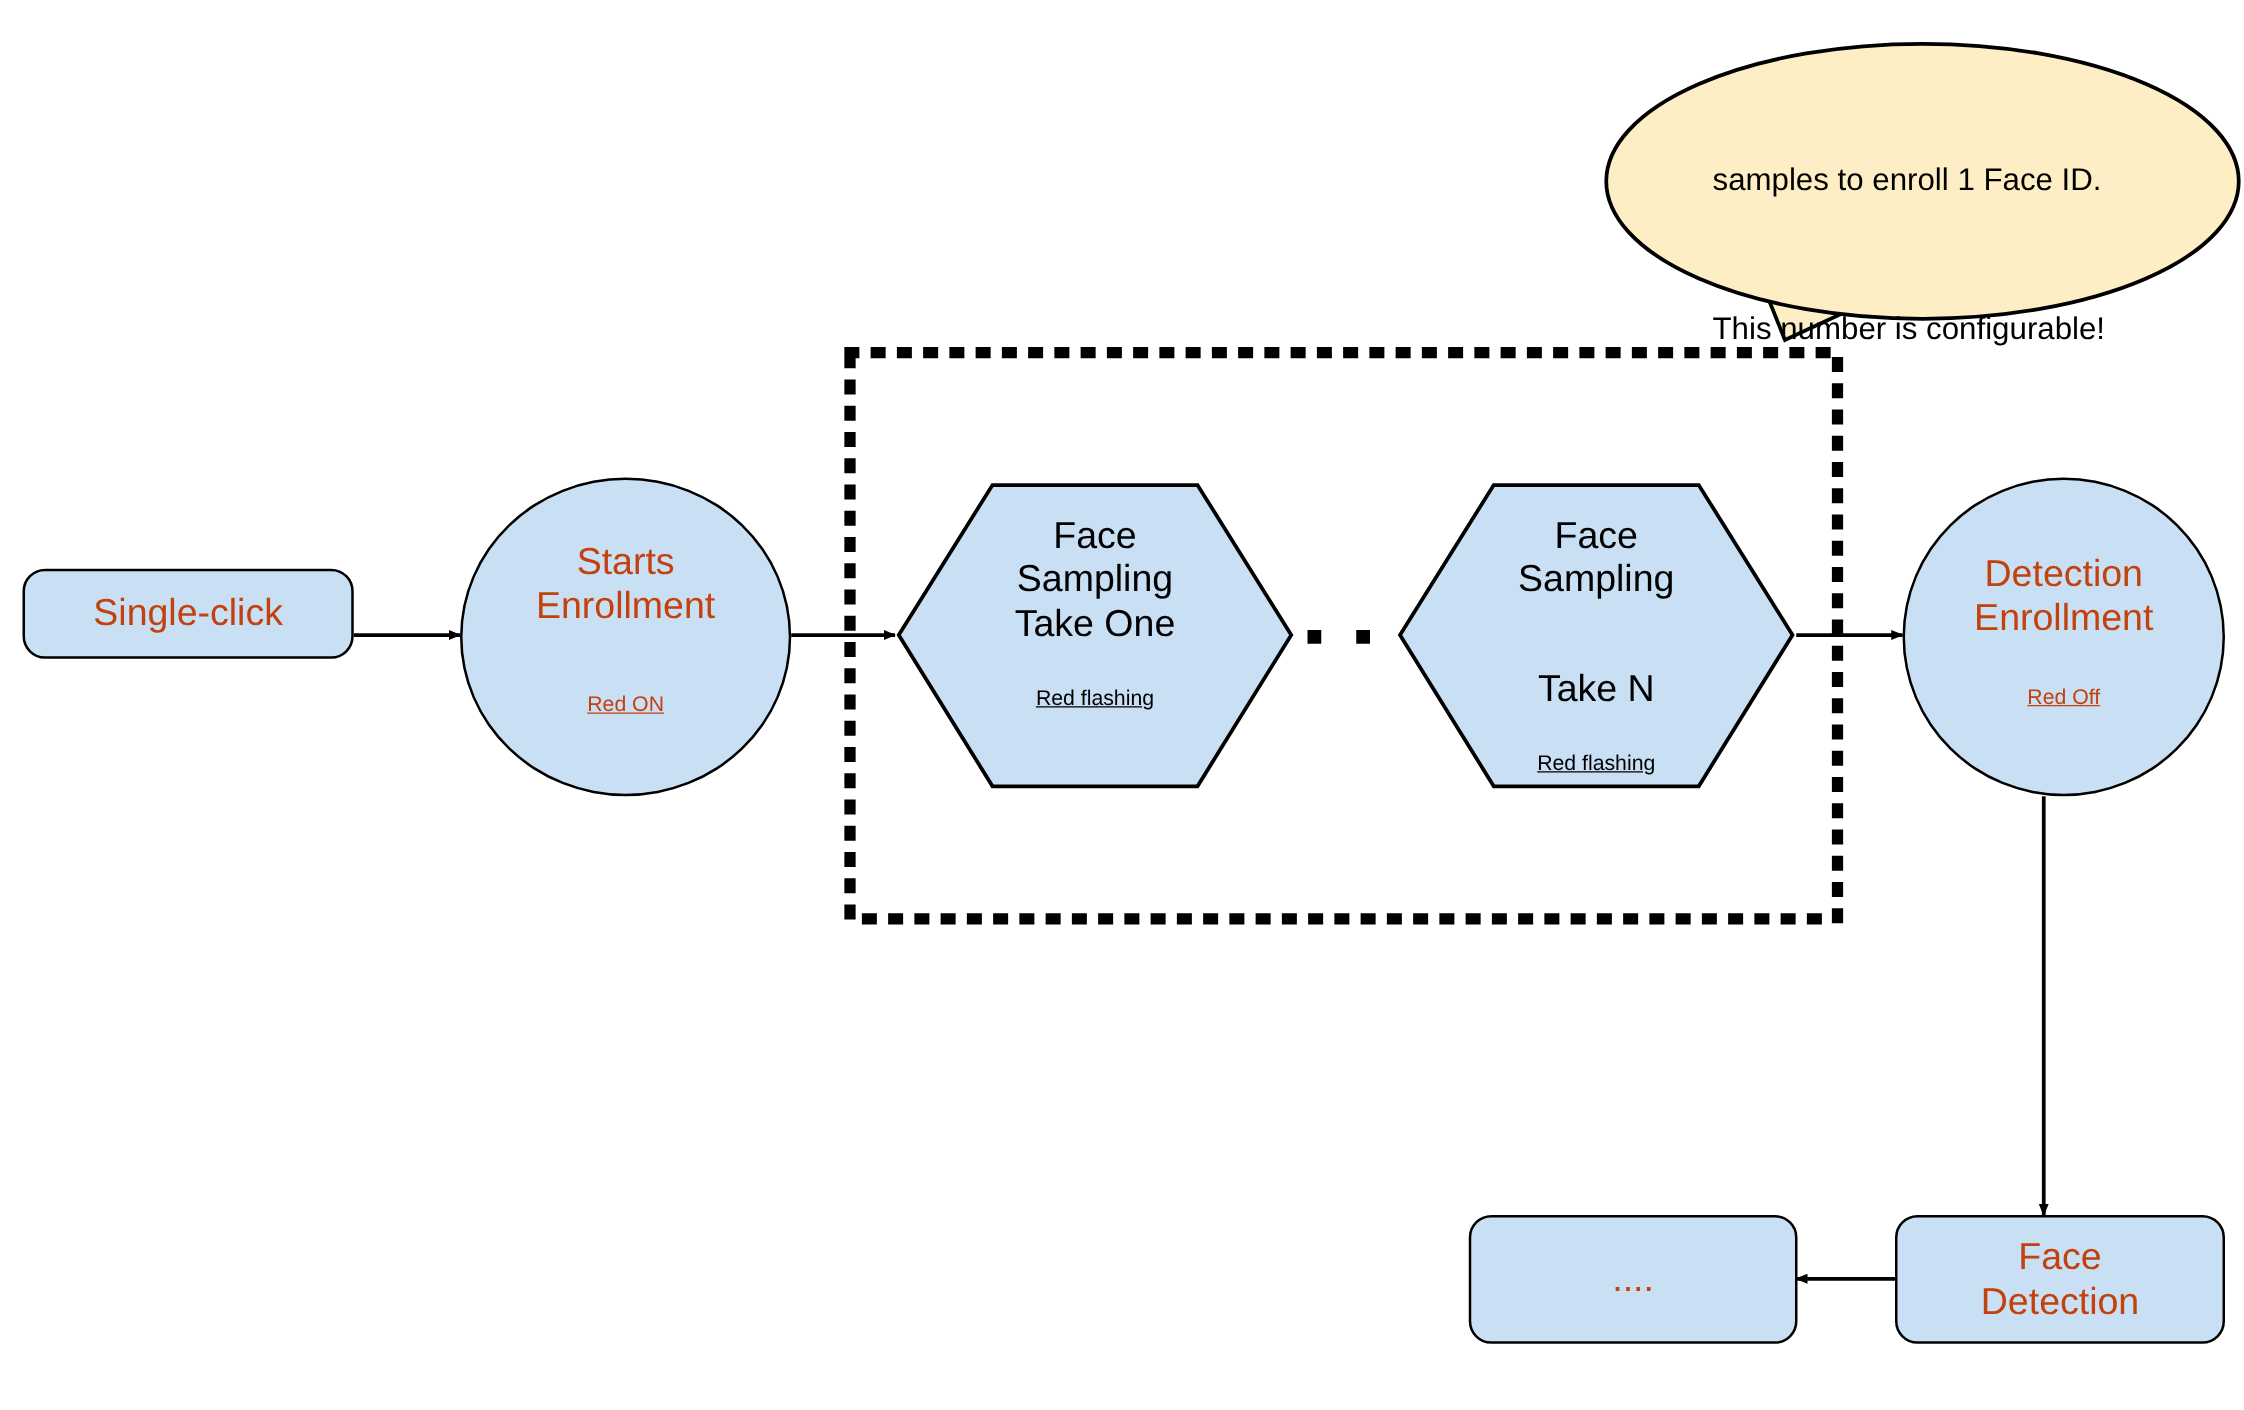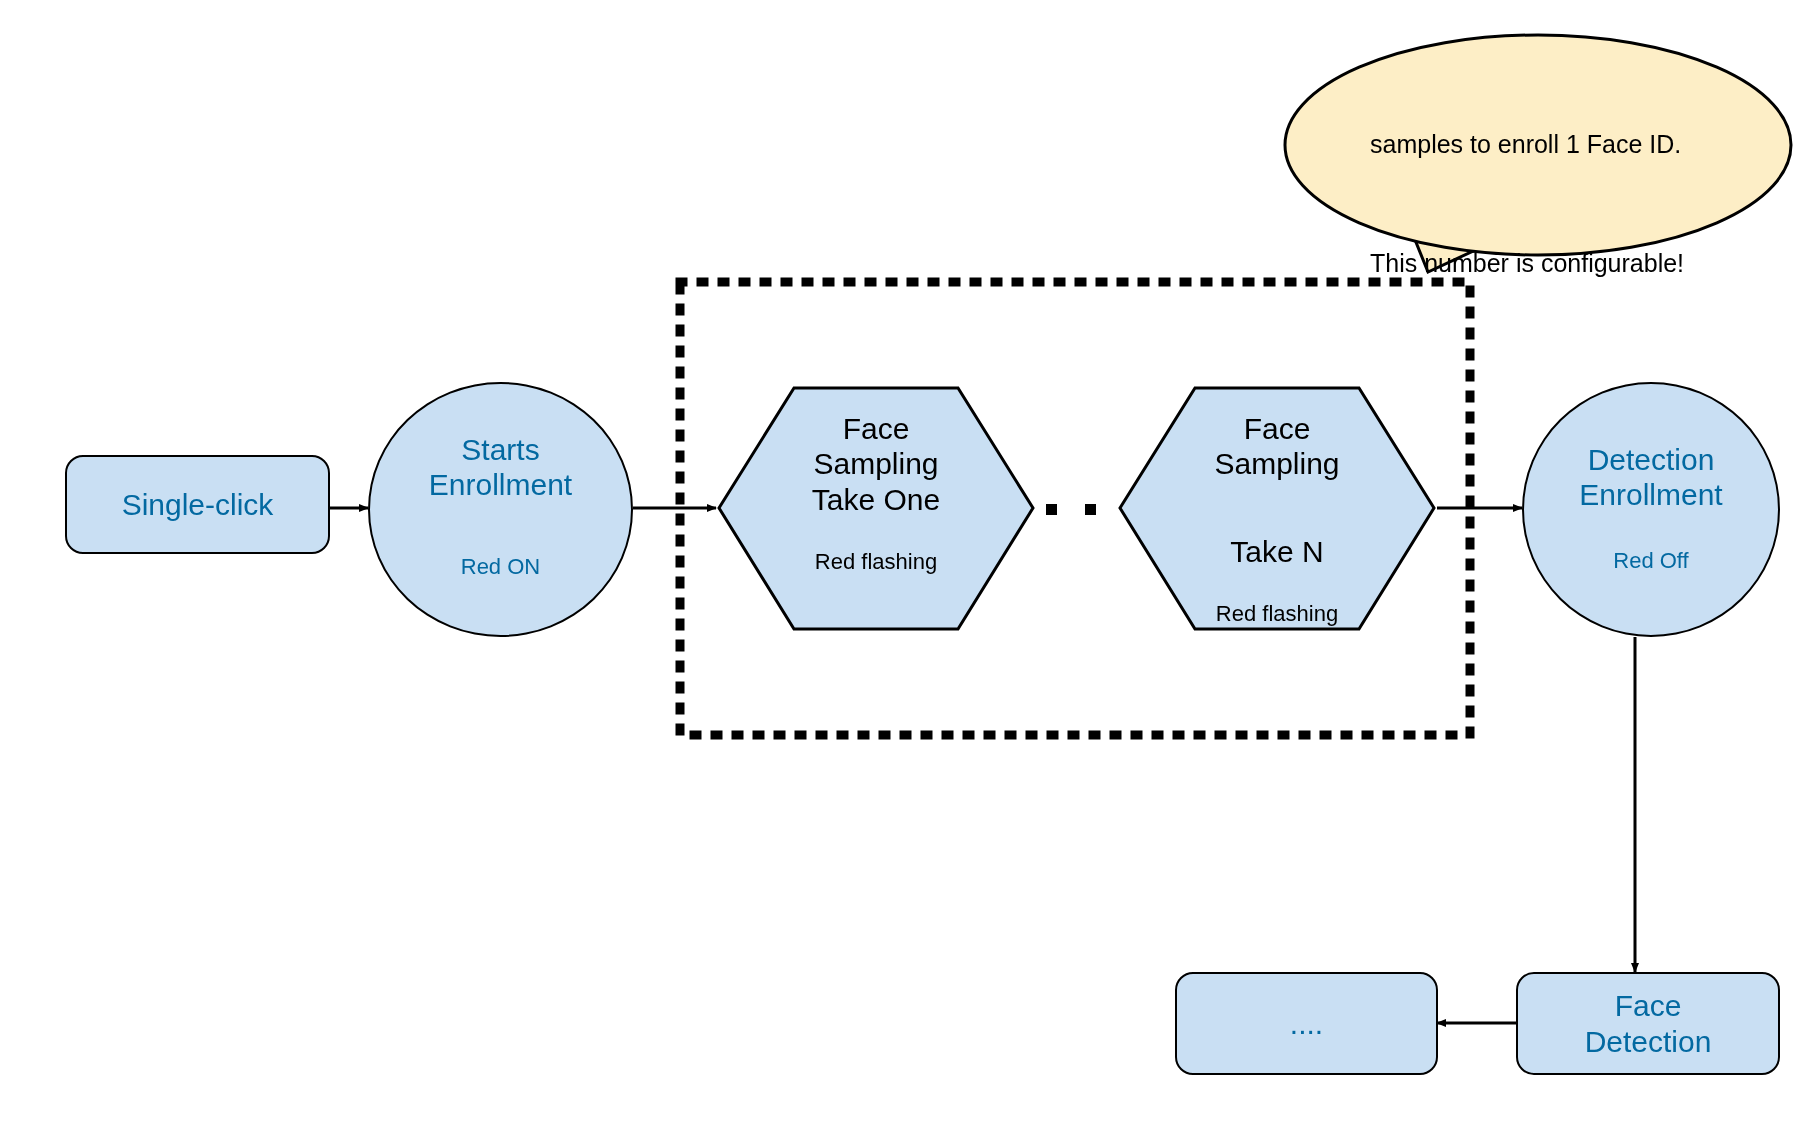--- a/index.html
+++ b/index.html
@@ -17,21 +17,21 @@
     background: #ffffff;
     overflow: hidden;
   }
   .node {
     position: absolute;
     box-sizing: border-box;
     display: flex;
     flex-direction: column;
     align-items: center;
     justify-content: center;
-    color: #0369a1;
+    color: #c2410c;
     text-align: center;
     line-height: 1.18;
   }
   .rect {
     background: #c9dff3;
     border: 2px solid #000000;
     border-radius: 18px;
   }
   .circle {
     background: #c9dff3;
@@ -56,21 +56,22 @@
     flex-direction: column;
     align-items: center;
     color: #000000;
     text-align: center;
     line-height: 1.18;
   }
   .lbl-main {
     font-size: 30px;
   }
   .lbl-sub {
-    font-size: 22px;
+    font-size: 17px;
+    text-decoration: underline;
   }
   .callout-text {
     position: absolute;
     color: #000000;
     font-size: 25px;
     line-height: 1.3;
     text-align: left;
     white-space: pre-line;
   }
   svg.edges {
@@ -112,21 +113,21 @@
       <rect x="1124" y="504" width="11" height="11"></rect>
       <rect x="1163" y="504" width="11" height="11"></rect>
     </g>
 
     <g>
       <path d="M1405 215 L1428 272 L1497 240 Z" fill="#fdeec6" stroke="#000000" stroke-width="3"></path>
       <ellipse cx="1538" cy="145" rx="253" ry="110" fill="#fdeec6" stroke="#000000" stroke-width="3"></ellipse>
     </g>
   </svg>
 
-  <div class="node rect" style="left:18px; top:455px; width:265px; height:99px;margin-left:47px;">
+  <div class="node rect" style="left:18px; top:455px; width:265px; height:72px;">
     <span class="lbl-main">Single-click</span>
   </div>
 
   <div class="node circle" style="left:368px; top:382px; width:265px; height:255px;">
     <div style="position:absolute; top:48px; left:0; width:100%;">
       <div class="lbl-main">Starts</div>
       <div class="lbl-main">Enrollment</div>
     </div>
     <div class="lbl-sub" style="position:absolute; top:170px; left:0; width:100%;">Red ON</div>
   </div>

